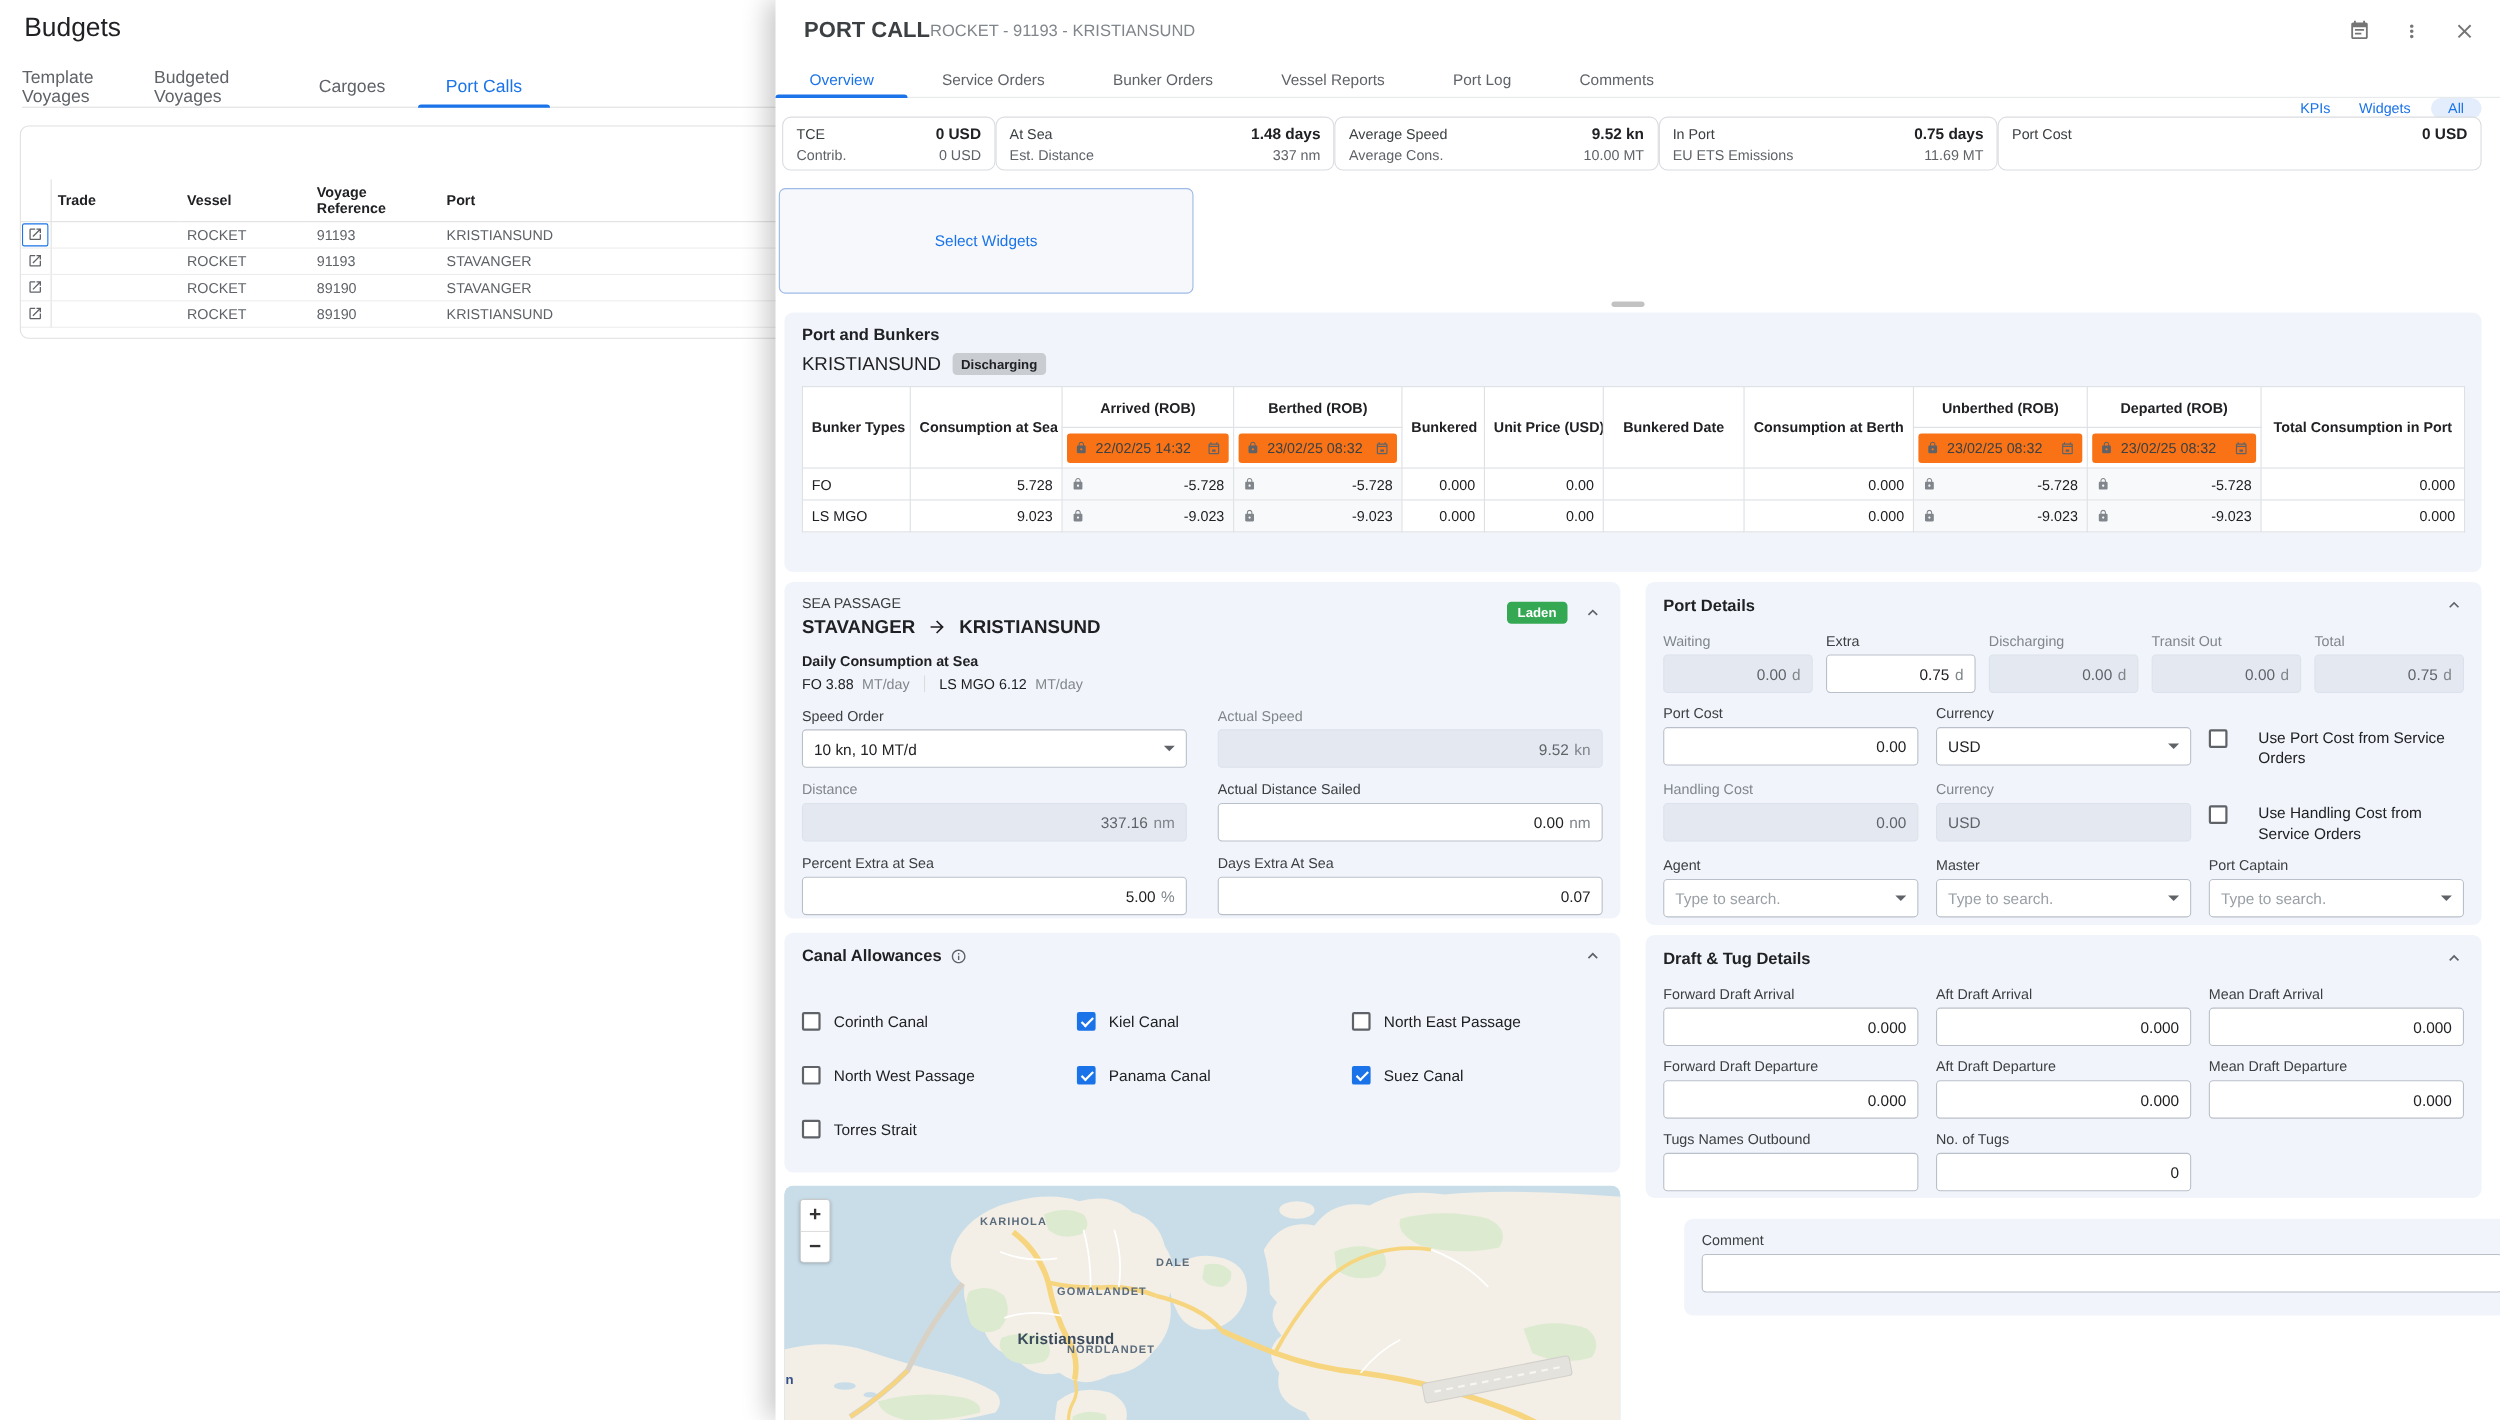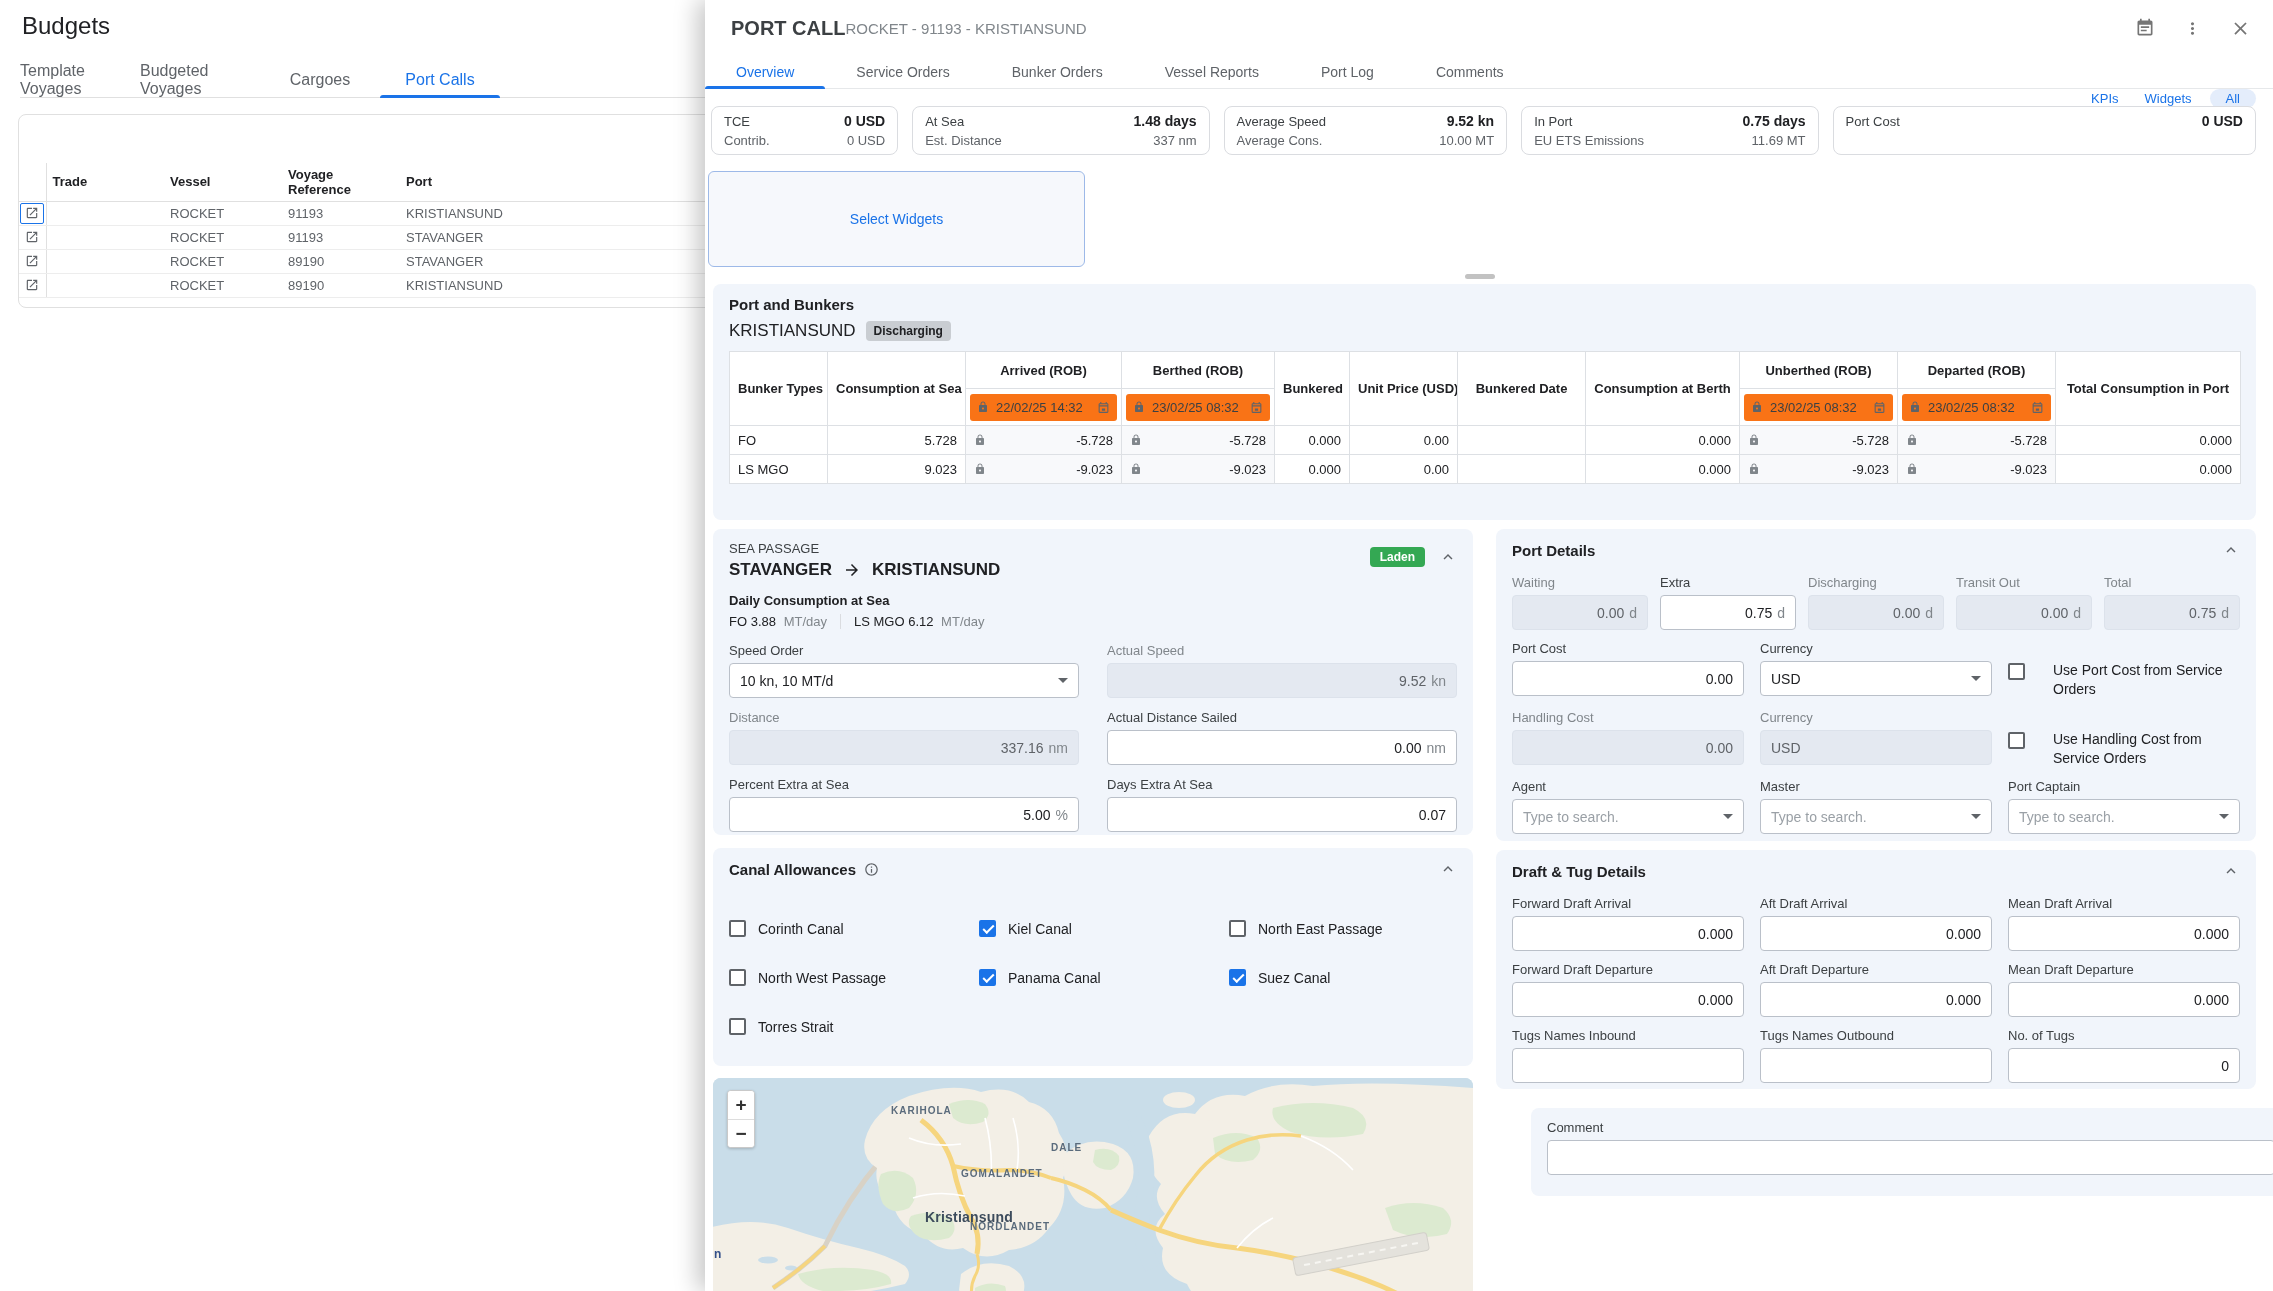--- a/index.html
+++ b/index.html
@@ -31,21 +31,21 @@
   .hicon{cursor:pointer;display:flex;align-items:center;justify-content:center}
   .p-tabs{height:33px;display:flex;border-bottom:1px solid #e6e8ea}
   .p-tab{padding:0 31px;display:flex;align-items:center;font-size:14px;font-weight:500;color:#5f6368;position:relative;cursor:pointer}
   .p-tab.active{color:#1a73e8}
   .p-tab.active::after{content:'';position:absolute;left:0;right:0;bottom:-1px;height:3px;background:#1a73e8;border-radius:3px 3px 0 0}
 
   .view-toggle{position:absolute;top:89px;right:17px;display:flex;align-items:center;gap:10px;font-size:13px;font-weight:500;color:#1a73e8}
   .vt-link{padding:2px 8px;cursor:pointer}
   .vt-pill{background:#e4edfb;border-radius:12px;padding:2px 16px;cursor:pointer}
 
-  .kpis{position:absolute;left:6px;top:106px;width:1545px;display:flex;gap:14px}
+  .kpis{position:absolute;left:6px;top:106px;width:1545px;display:flex;}
   .kpi{border:1px solid #dadce0;border-radius:8px;padding:5px 12px;height:49px;background:#fff}
   .kpi .row{display:flex;justify-content:space-between;align-items:baseline;line-height:19px}
   .kpi .lab{font-size:13px;color:#3c4043;margin-right:14px}
   .kpi .val{font-size:14px;font-weight:700;color:#202124;white-space:nowrap}
   .kpi .sub{font-size:13px;color:#5f6368}
   .k1{flex:174 0 0}.k2{flex:293 0 0}.k3{flex:278 0 0}.k4{flex:293 0 0}.k5{flex:429 0 0}
 
   .selwidg{position:absolute;left:3px;top:171px;width:377px;height:96px;background:#f6f8fc;border:1px solid #9db9e8;border-radius:6px;display:flex;align-items:center;justify-content:center;cursor:pointer}
   .selwidg span{font-size:14px;font-weight:500;color:#1a73e8}
   .dragpill{position:absolute;left:760px;top:274px;width:30px;height:5px;border-radius:3px;background:#c2c2c2;cursor:grab}
@@ -768,26 +768,20 @@
         </div>
       <div>
           <div class="lbl">Mean Draft Departure</div>
         <div class="inp">
             <span>0.000</span>
           </div>
         </div>
     </div>
     <div class="grid3">
       <div>
-          <div class="lbl">Tugs Names Inbound</div>
-        <div class="inp" style="justify-content:flex-start">
-            <span></span>
-          </div>
-        </div>
-      <div>
           <div class="lbl">Tugs Names Outbound</div>
         <div class="inp" style="justify-content:flex-start">
             <span></span>
           </div>
         </div>
       <div>
           <div class="lbl">No. of Tugs</div>
         <div class="inp">
             <span>0</span>
           </div>

